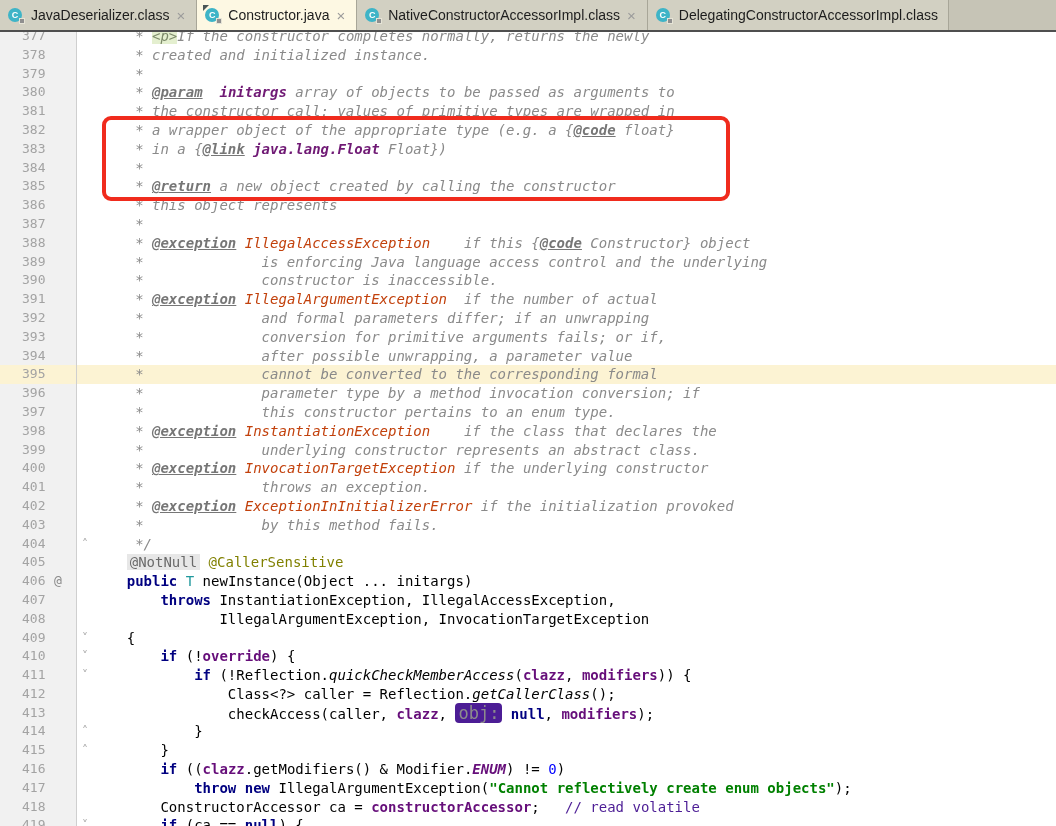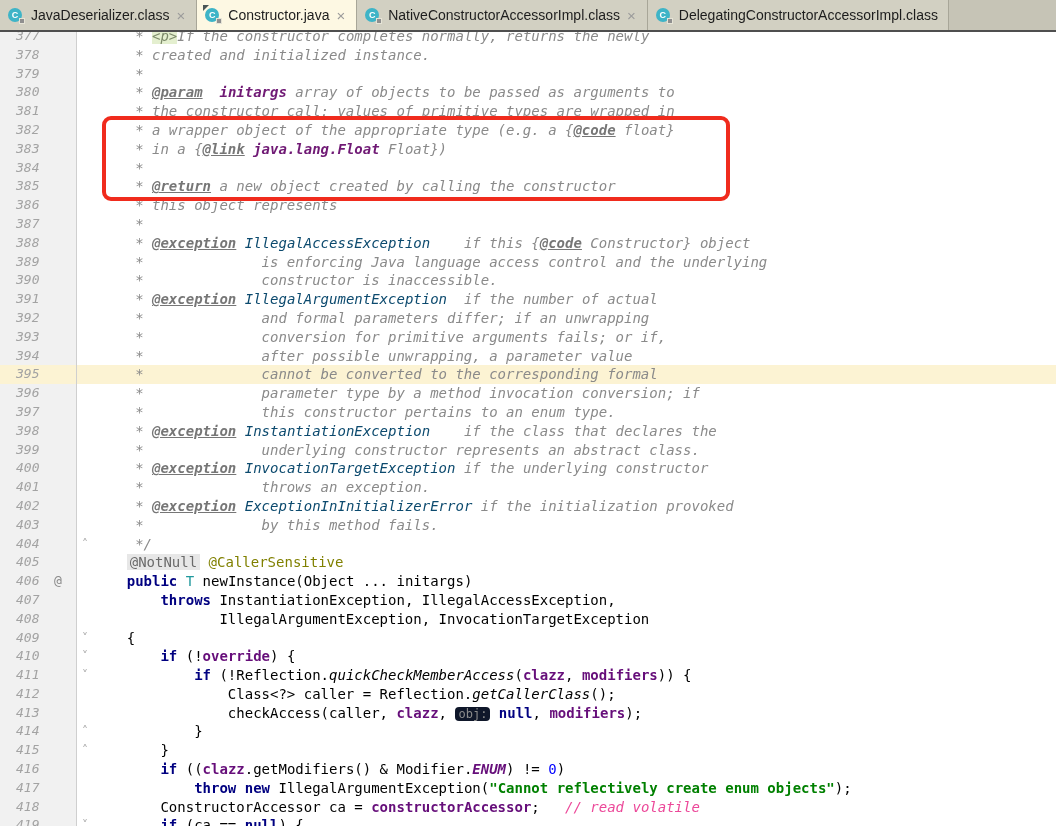--- a/index.html
+++ b/index.html
@@ -25,45 +25,45 @@
                   border-left:6px solid #4a5557; border-bottom:6px solid transparent; }
 
   
   #editor { position:relative; width:1056px; height:794px; background:#fff; overflow:hidden; }
   #lines { margin-top:-5px; }
   .row { display:flex; height:18.8px; line-height:18.8px; background:#fff; }
   .row.hl { background:var(--hl-bg,#fcf3d3); }
   .gut { display:flex; flex:0 0 77px; background:#f1f1f1; border-right:1px solid #cfcfcf;
          font-family:"DejaVu Sans Mono", monospace; font-size:13px; color:#a3a3a3; }
   .row.hl .gut { background:var(--hl-bg,#fcf3d3); }
-  .ln { width:44px; padding-left:16px;font-style:italic; }
+  .ln { width:44px; padding-left:22px; }
   .gmark { width:28px; text-align:center; color:#8a8a8a; font-size:13px; }
   .fold { flex:0 0 16px; text-align:center; color:#a9a9a9; font-size:12px;
           font-family:"DejaVu Sans", sans-serif; }
   .codeln { white-space:pre; font-family:"DejaVu Sans Mono", monospace; font-size:14px; }
 
   
   .seg-doc     { color:#8a8a8a; font-style:italic; }
   .seg-dochl   { color:#7c8a6a; font-style:italic; background:#e4efcf; }
   .seg-doctag  { color:#767676; font-style:italic; font-weight:bold; text-decoration:underline; }
-  .seg-docval  { color:#0c4a6e; font-style:italic; }
+  .seg-docval  { color:#c2410c; font-style:italic; }
   .seg-docbold { color:#701a75; font-style:italic; font-weight:bold;text-align:right; }
   .seg-plain   { color:#000; }
   .seg-kw      { color:#000080; font-weight:bold; }
   .seg-field   { color:#660e7a; font-weight:bold; }
   .seg-sfield  { color:#660e7a; font-weight:bold; font-style:italic;text-align:right; }
   .seg-smethod { color:#000; font-style:italic; }
   .seg-str     { color:#008000; font-weight:bold; }
-  .seg-cmt     { color:#ec4899; font-style:italic; }
+  .seg-cmt     { color:#4c1d95; }
   .seg-num     { color:#0000ff; }
   .seg-typeparam { color:#20999d; }
   .seg-anno    { color:#808000; }
   .seg-chip    { color:#6a6a6a; background:#e7e7e7; border-radius:0; padding:0 3px; }
-  .seg-hint    { color:#8c8c8c; background:#0f172a; border-radius:4px; padding:0 3px;
-                 font-size:12px; }
+  .seg-hint    { color:#8c8c8c; background:#4c1d95; border-radius:4px; padding:0 3px;
+                 font-size:17px; }
   .seg-underline { color:#000; }
 
   
   #annotation { position:absolute; left:102px; top:84px; width:628px; height:85px;
                 border:4px solid #f02b1d; border-radius:9px; pointer-events:none; }
 </style>
 </head>
 <body>
 
 <div id="app">

